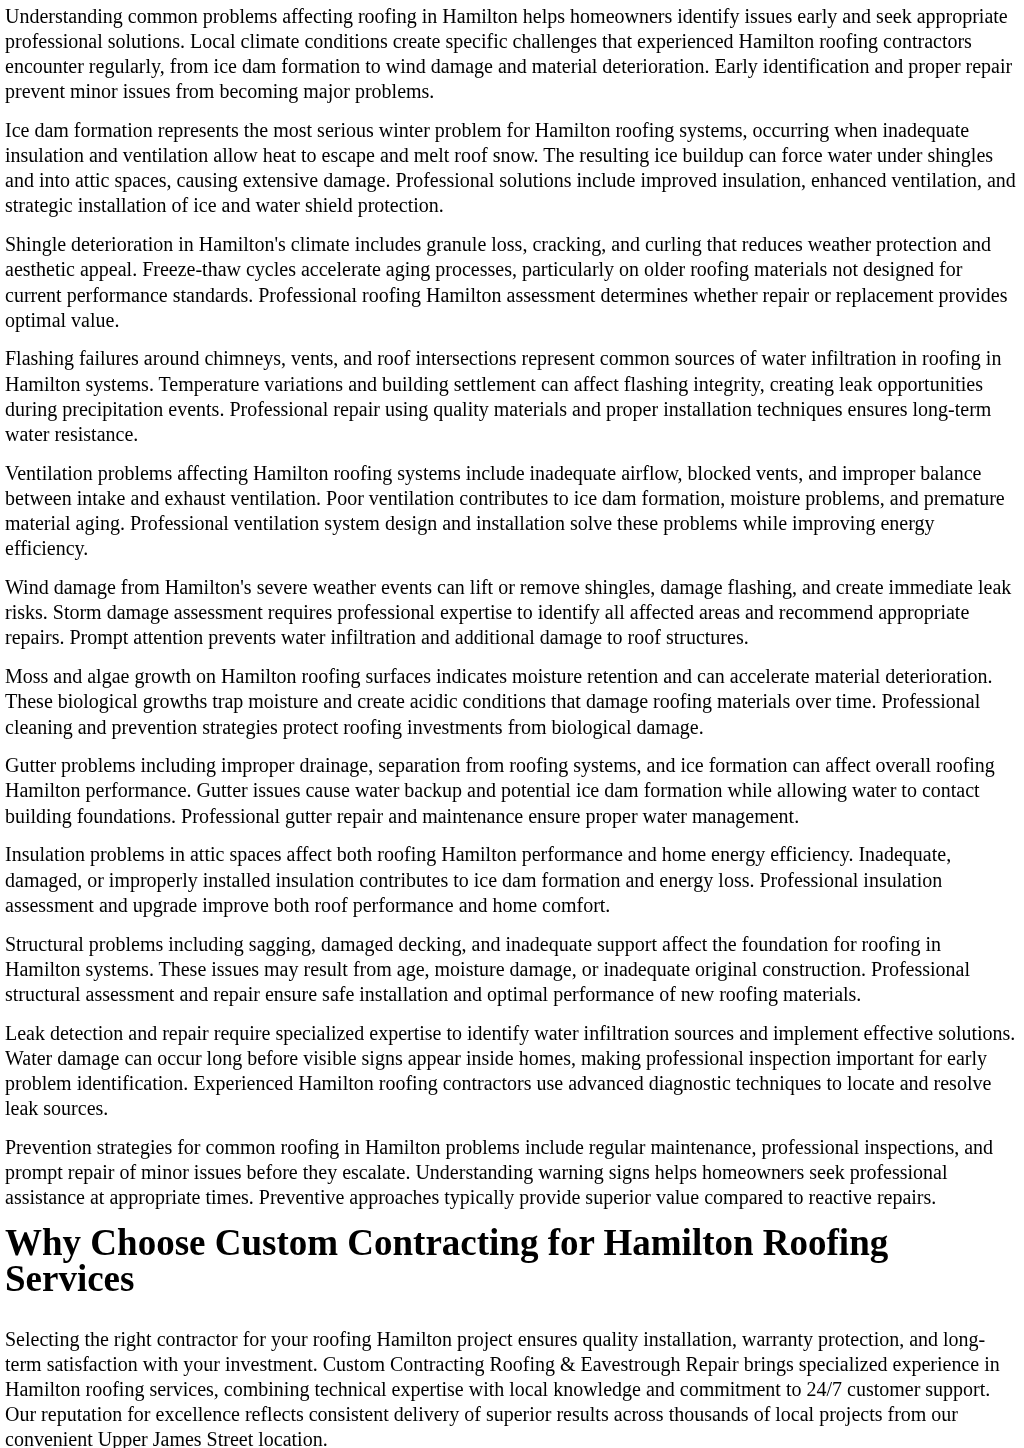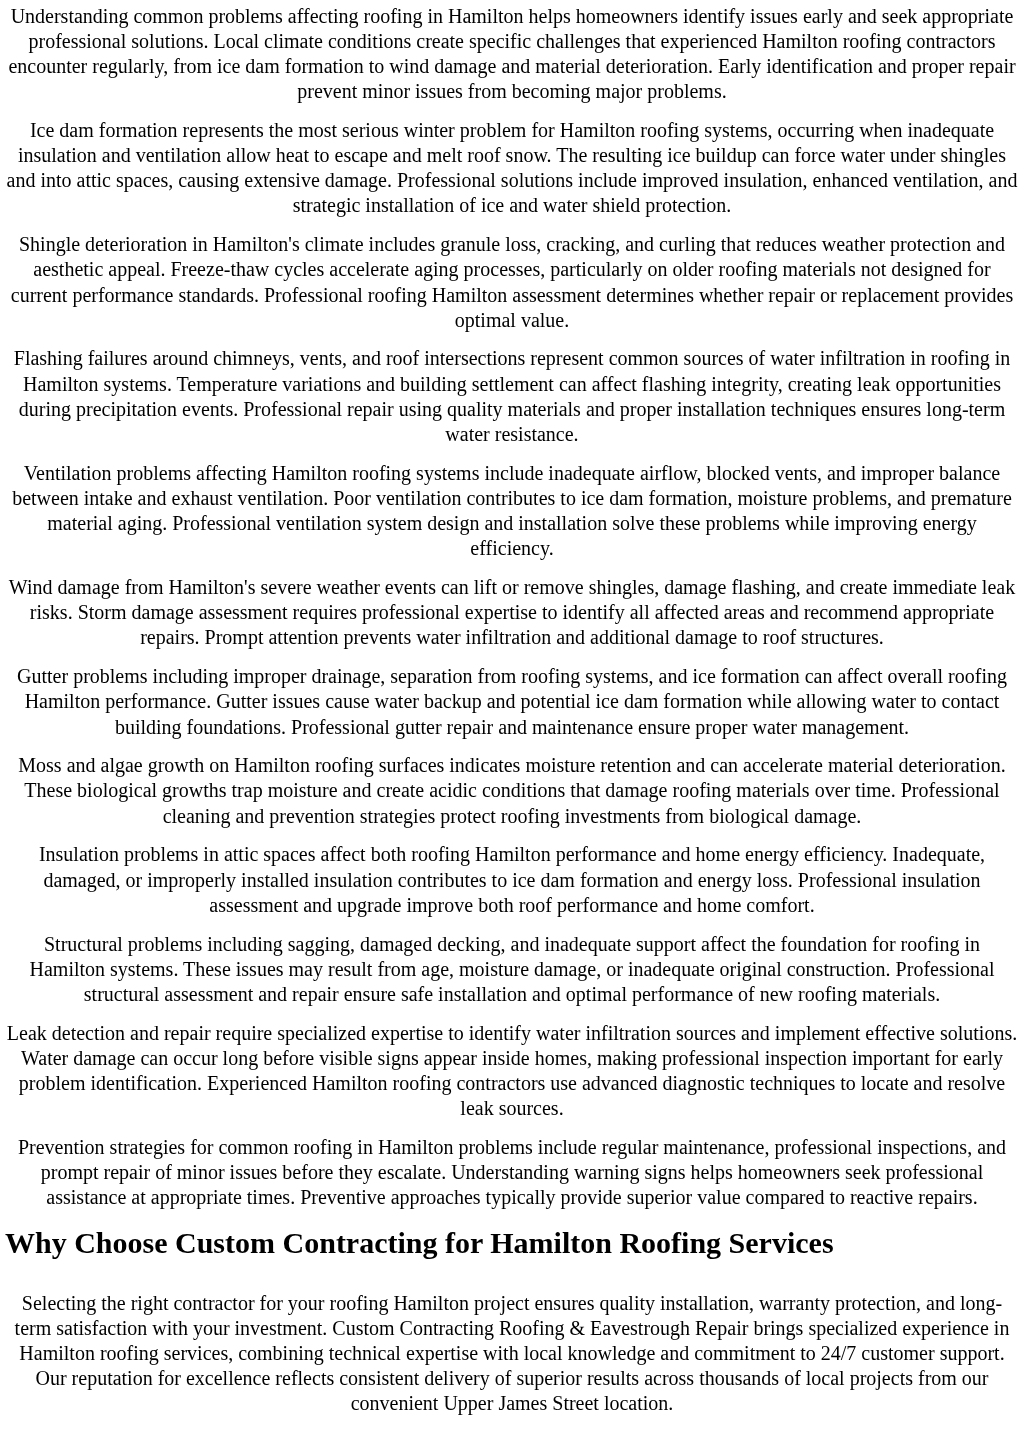--- a/index.html
+++ b/index.html
@@ -16,41 +16,41 @@
     font-size: 20px;
     line-height: 25.2px;
     -webkit-font-smoothing: antialiased;
   }
   main.article {
     padding: 0 5px;
     margin-top: -10px;
   }
   p.body-paragraph {
     margin: 13.5px 0;
-    text-align: center;
+    text-align: left;
   }
   h2.section-heading {
-    font-size: 30px;
+    font-size: 37px;
     line-height: 36px;
     font-weight: bold;
     margin: 14px 0 30px 0;
     text-align: left;
   }
 </style>
 </head>
 <body>
 
 <main class="article">
   <p class="body-paragraph">Understanding common problems affecting roofing in Hamilton helps homeowners identify issues early and seek appropriate professional solutions. Local climate conditions create specific challenges that experienced Hamilton roofing contractors encounter regularly, from ice dam formation to wind damage and material deterioration. Early identification and proper repair prevent minor issues from becoming major problems.</p>
   <p class="body-paragraph">Ice dam formation represents the most serious winter problem for Hamilton roofing systems, occurring when inadequate insulation and ventilation allow heat to escape and melt roof snow. The resulting ice buildup can force water under shingles and into attic spaces, causing extensive damage. Professional solutions include improved insulation, enhanced ventilation, and strategic installation of ice and water shield protection.</p>
   <p class="body-paragraph">Shingle deterioration in Hamilton's climate includes granule loss, cracking, and curling that reduces weather protection and aesthetic appeal. Freeze-thaw cycles accelerate aging processes, particularly on older roofing materials not designed for current performance standards. Professional roofing Hamilton assessment determines whether repair or replacement provides optimal value.</p>
   <p class="body-paragraph">Flashing failures around chimneys, vents, and roof intersections represent common sources of water infiltration in roofing in Hamilton systems. Temperature variations and building settlement can affect flashing integrity, creating leak opportunities during precipitation events. Professional repair using quality materials and proper installation techniques ensures long-term water resistance.</p>
   <p class="body-paragraph">Ventilation problems affecting Hamilton roofing systems include inadequate airflow, blocked vents, and improper balance between intake and exhaust ventilation. Poor ventilation contributes to ice dam formation, moisture problems, and premature material aging. Professional ventilation system design and installation solve these problems while improving energy efficiency.</p>
   <p class="body-paragraph">Wind damage from Hamilton's severe weather events can lift or remove shingles, damage flashing, and create immediate leak risks. Storm damage assessment requires professional expertise to identify all affected areas and recommend appropriate repairs. Prompt attention prevents water infiltration and additional damage to roof structures.</p>
+  <p class="body-paragraph">Moss and algae growth on Hamilton roofing surfaces indicates moisture retention and can accelerate material deterioration. These biological growths trap moisture and create acidic conditions that damage roofing materials over time. Professional cleaning and prevention strategies protect roofing investments from biological damage.</p>
   <p class="body-paragraph">Gutter problems including improper drainage, separation from roofing systems, and ice formation can affect overall roofing Hamilton performance. Gutter issues cause water backup and potential ice dam formation while allowing water to contact building foundations. Professional gutter repair and maintenance ensure proper water management.</p>
-  <p class="body-paragraph">Moss and algae growth on Hamilton roofing surfaces indicates moisture retention and can accelerate material deterioration. These biological growths trap moisture and create acidic conditions that damage roofing materials over time. Professional cleaning and prevention strategies protect roofing investments from biological damage.</p>
   <p class="body-paragraph">Insulation problems in attic spaces affect both roofing Hamilton performance and home energy efficiency. Inadequate, damaged, or improperly installed insulation contributes to ice dam formation and energy loss. Professional insulation assessment and upgrade improve both roof performance and home comfort.</p>
   <p class="body-paragraph">Structural problems including sagging, damaged decking, and inadequate support affect the foundation for roofing in Hamilton systems. These issues may result from age, moisture damage, or inadequate original construction. Professional structural assessment and repair ensure safe installation and optimal performance of new roofing materials.</p>
   <p class="body-paragraph">Leak detection and repair require specialized expertise to identify water infiltration sources and implement effective solutions. Water damage can occur long before visible signs appear inside homes, making professional inspection important for early problem identification. Experienced Hamilton roofing contractors use advanced diagnostic techniques to locate and resolve leak sources.</p>
   <p class="body-paragraph">Prevention strategies for common roofing in Hamilton problems include regular maintenance, professional inspections, and prompt repair of minor issues before they escalate. Understanding warning signs helps homeowners seek professional assistance at appropriate times. Preventive approaches typically provide superior value compared to reactive repairs.</p>
   <h2 class="section-heading">Why Choose Custom Contracting for Hamilton Roofing Services</h2>
   <p class="body-paragraph">Selecting the right contractor for your roofing Hamilton project ensures quality installation, warranty protection, and long-term satisfaction with your investment. Custom Contracting Roofing &amp; Eavestrough Repair brings specialized experience in Hamilton roofing services, combining technical expertise with local knowledge and commitment to 24/7 customer support. Our reputation for excellence reflects consistent delivery of superior results across thousands of local projects from our convenient Upper James Street location.</p>
 </main>
 
 </body></html>

